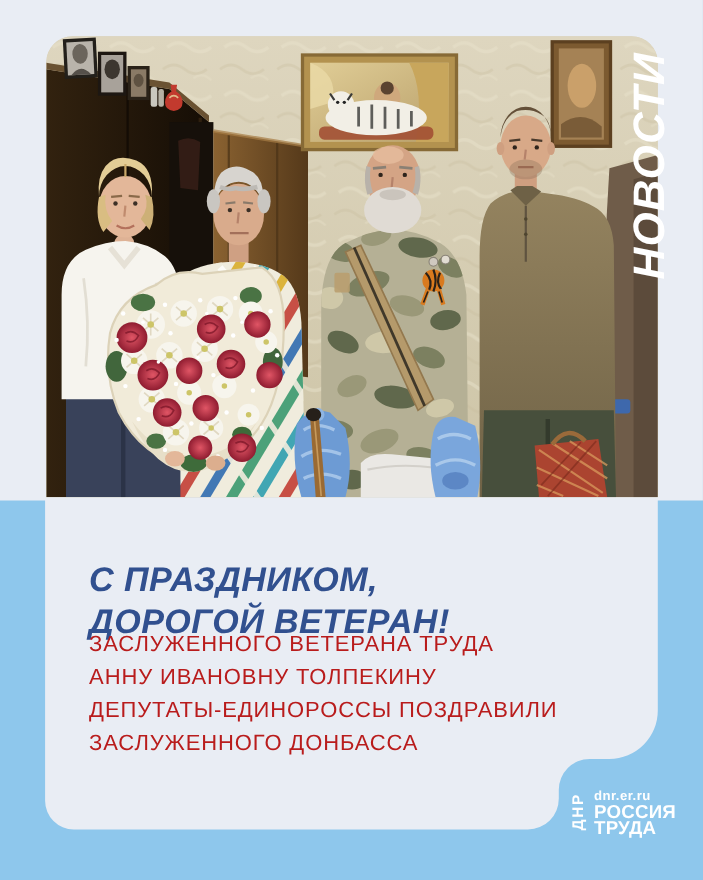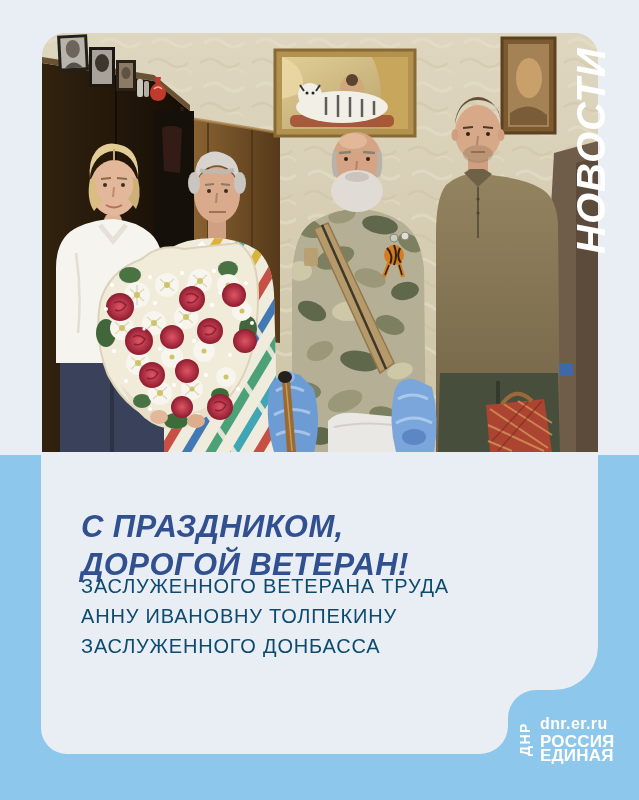--- a/index.html
+++ b/index.html
@@ -21,35 +21,35 @@
     color:#ffffff;letter-spacing:1px;white-space:nowrap;
     z-index:5;
   }
   .headline{
     position:absolute;left:81px;top:508px;z-index:4;
     color:#31508f;font-size:31px;line-height:38px;
     font-weight:700;font-style:italic;letter-spacing:.4px;white-space:nowrap;
   }
   .body-text{
     position:absolute;left:81px;top:571px;z-index:4;
-    color:#0c4a6e;font-size:20px;line-height:30px;
+    color:#b91c1c;font-size:20px;line-height:30px;
     font-weight:500;letter-spacing:.8px;white-space:nowrap;
   }
   .brand{
     position:absolute;left:516px;top:715px;z-index:6;
     display:flex;align-items:center;gap:7px;color:#ffffff;
   }
   .region-box{width:17px;height:46px;position:relative;}
   .region-text{
     position:absolute;left:50%;top:50%;
     transform:translate(-50%,-50%) rotate(-90deg);
     font-size:14px;font-weight:700;letter-spacing:1.5px;white-space:nowrap;
   }
   .brand-col{display:flex;flex-direction:column;}
-  .site{font-size:16px;font-weight:700;letter-spacing:.4px;margin-bottom:2px;}
+  .site{font-size:12px;font-weight:700;letter-spacing:.4px;margin-bottom:2px;}
   .party{font-size:17px;font-weight:700;line-height:14px;letter-spacing:.2px;}
 </style>
 </head>
 <body>
 
 <svg class="bg-svg" viewBox="0 0 639 800" aria-hidden="true">
   <path d="M0 0 H639 V455 H598 V646 A44 44 0 0 1 554 690 H536 A28 28 0 0 0 508 718 V726 A28 28 0 0 1 480 754 H67 A26 26 0 0 1 41 728 V455 H0 Z" fill="#e9edf4"></path>
 </svg>
 
 <div class="photo">
@@ -423,25 +423,26 @@
 <div class="news-vertical">НОВОСТИ</div>
 
 <div class="headline">
   <div>С ПРАЗДНИКОМ,</div>
   <div>ДОРОГОЙ ВЕТЕРАН!</div>
 </div>
 
 <div class="body-text">
   <div>ЗАСЛУЖЕННОГО ВЕТЕРАНА ТРУДА</div>
   <div>АННУ ИВАНОВНУ ТОЛПЕКИНУ</div>
+  <div>ДЕПУТАТЫ-ЕДИНОРОССЫ ПОЗДРАВИЛИ</div>
   <div>ЗАСЛУЖЕННОГО ДОНБАССА</div>
 </div>
 
 <div class="brand">
   <div class="region-box">
     <span class="region-text">ДНР</span>
   </div>
   <div class="brand-col">
     <div class="site">dnr.er.ru</div>
     <div class="party">РОССИЯ</div>
-    <div class="party">ЕДИНАЯ</div>
+    <div class="party">ТРУДА</div>
   </div>
 </div>
 
 </body></html>

